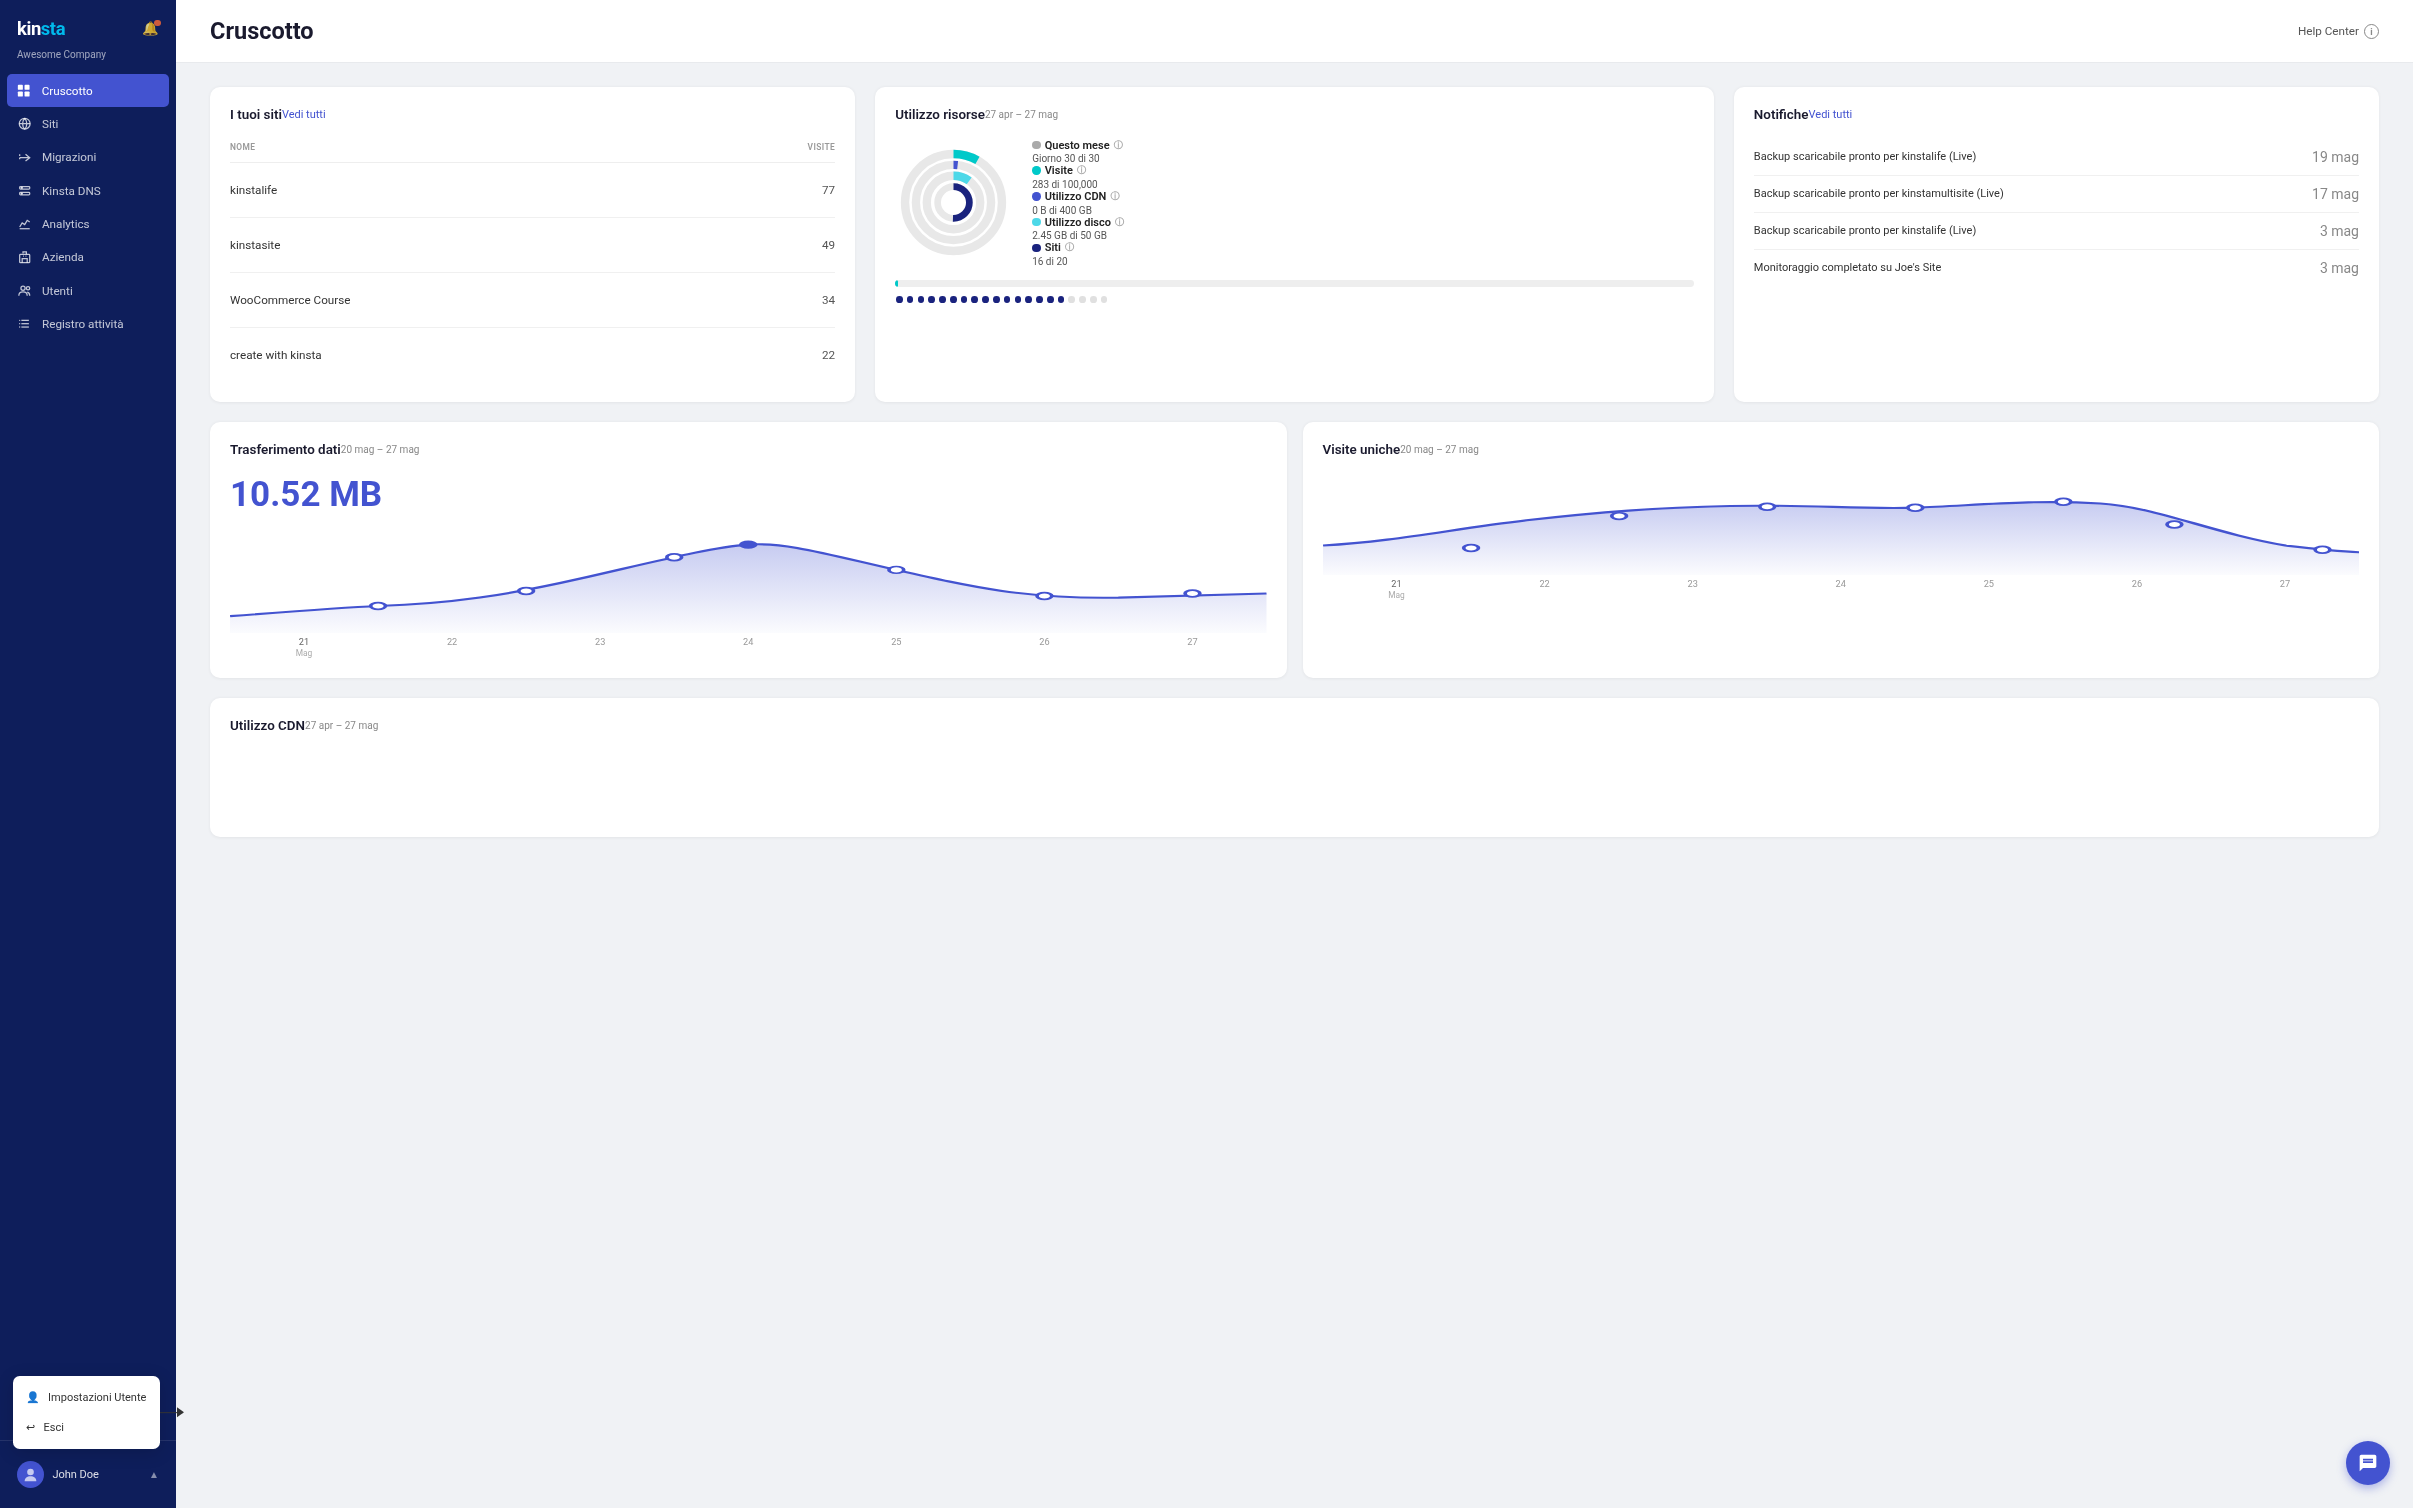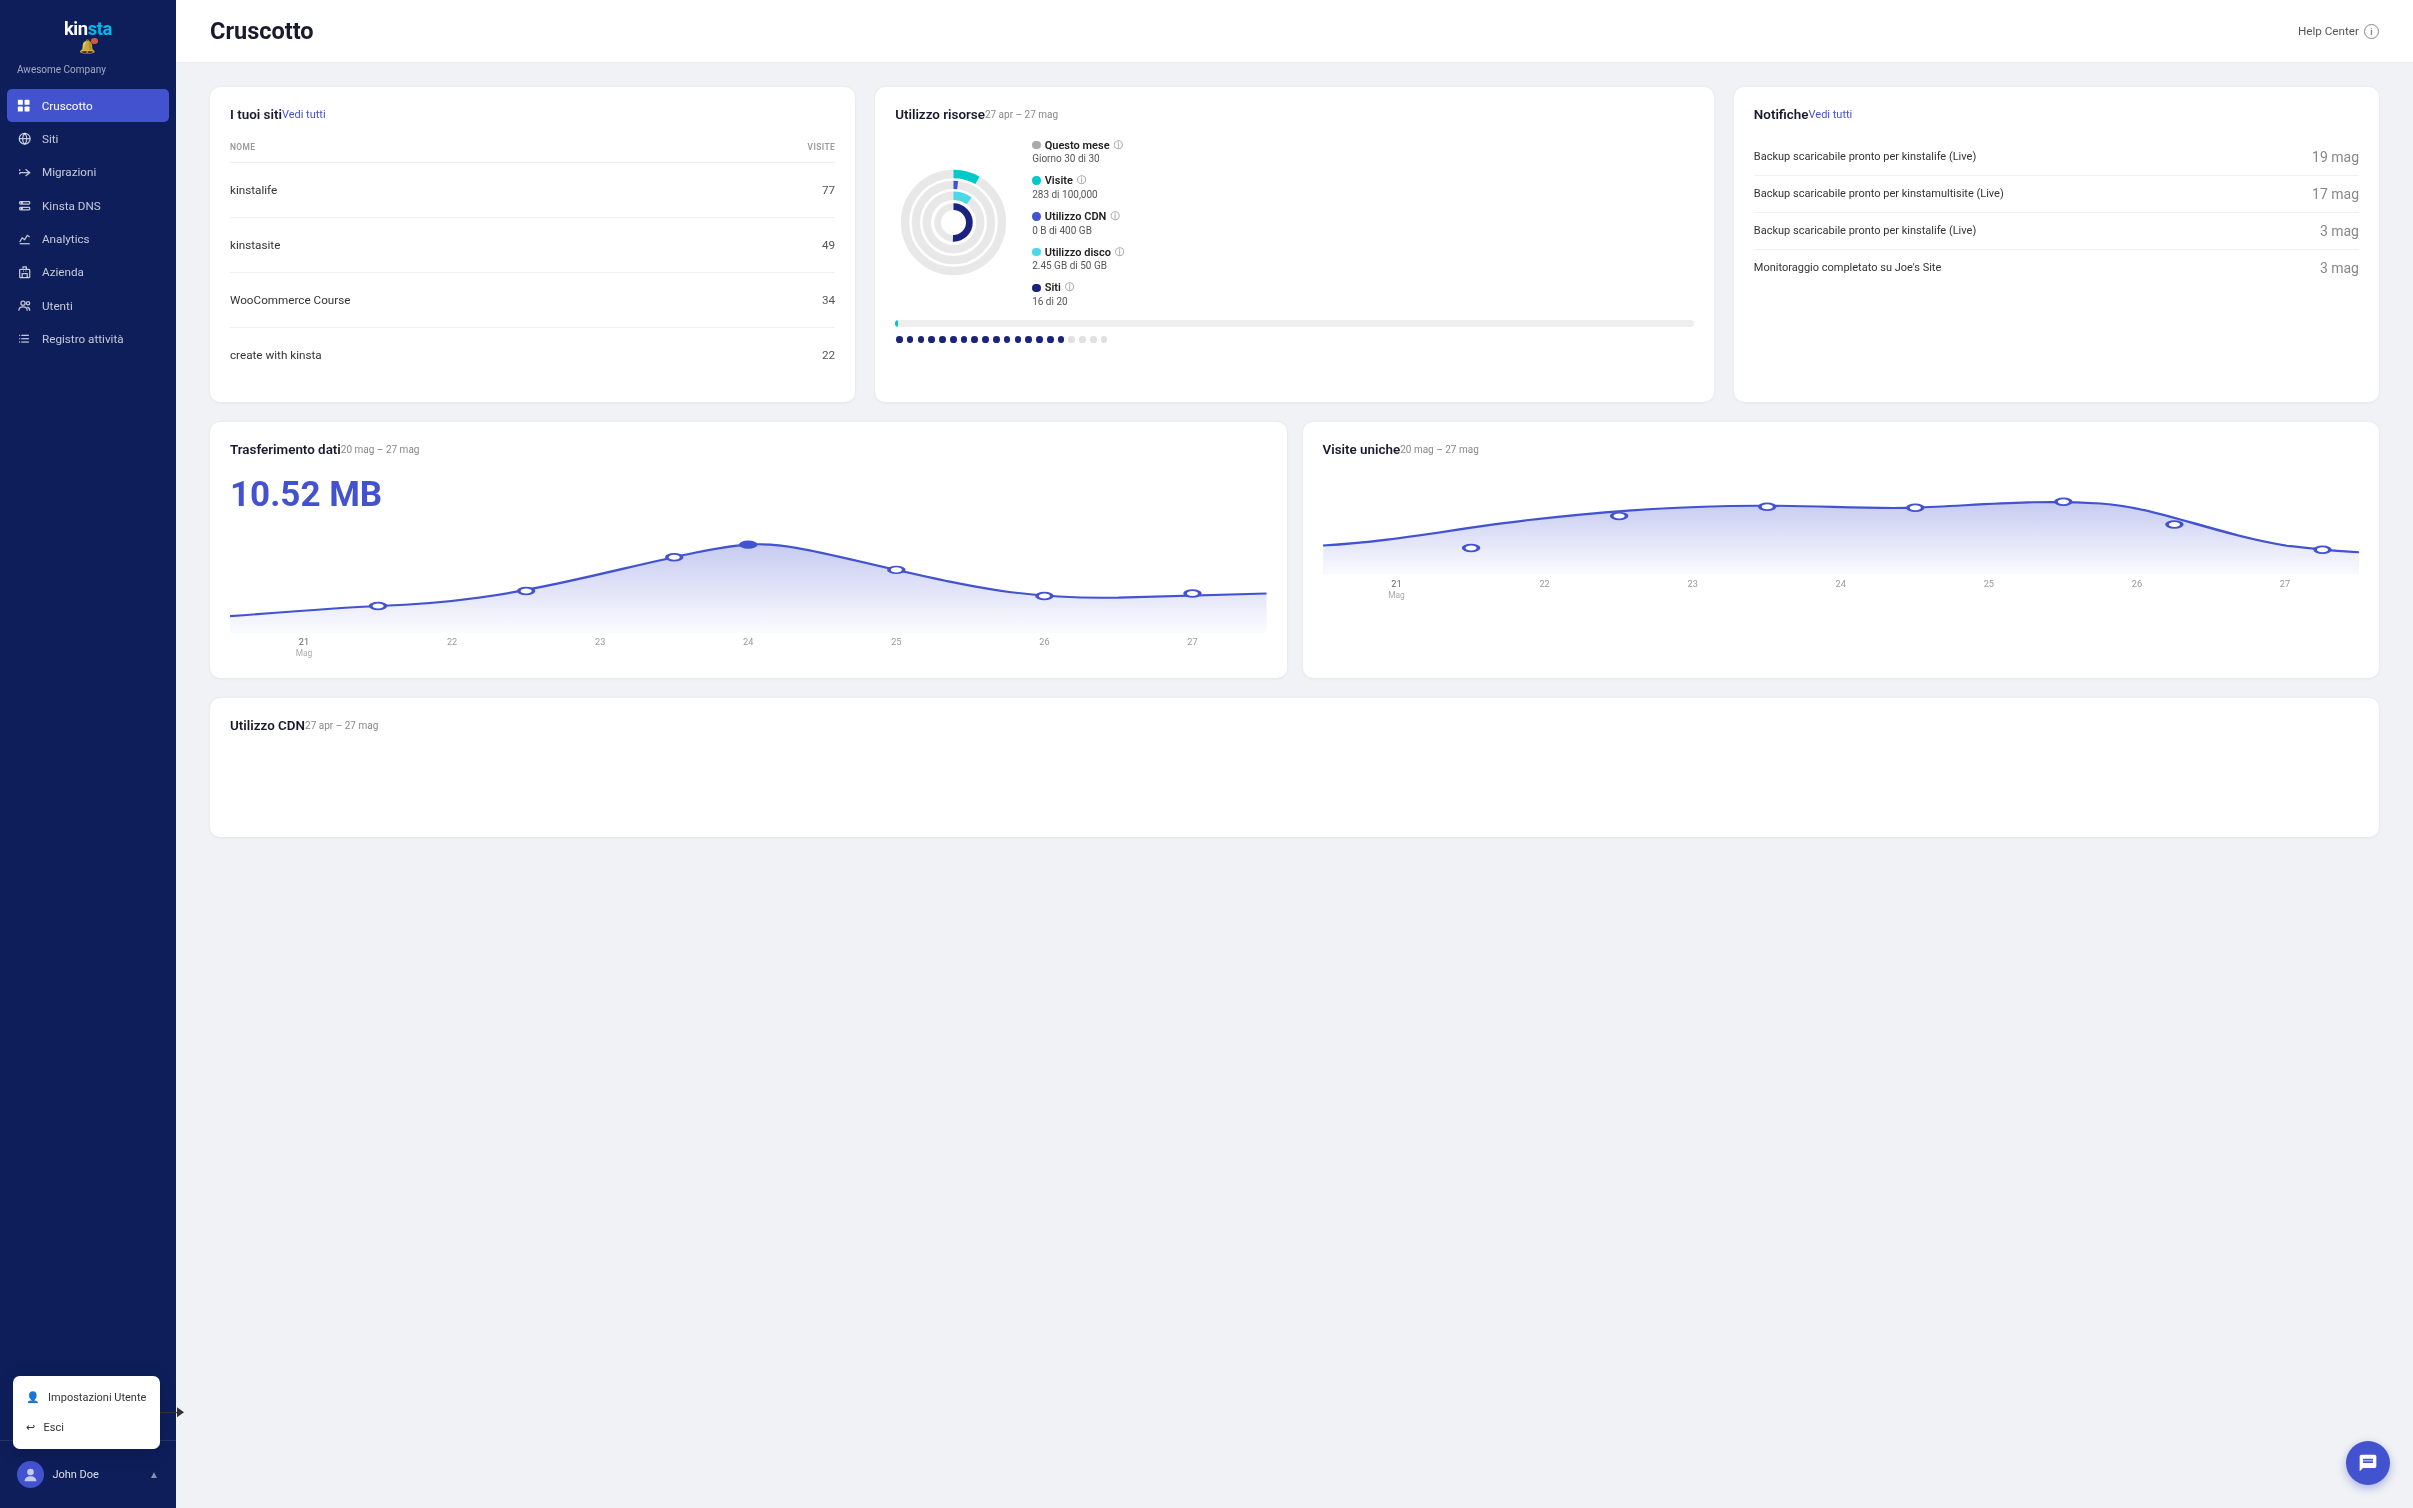--- a/index.html
+++ b/index.html
@@ -14,21 +14,20 @@
       display: flex;
       flex-direction: column;
       height: 100vh;
       position: relative;
     }
     .sidebar-logo {
       padding: 18.4px 17px 8.4px;
       display: flex;
       align-items: center;
       justify-content: space-between;
-      flex-direction: column;
     }
     .logo-text {
       font-size: 18.4px;
       font-weight: 700;
       color: #fff;
       letter-spacing: -0.4px;
     }
     .logo-text span { color: #00b9eb; }
     .bell-icon { font-size: 13.4px; opacity: 0.8; cursor: pointer; position: relative; }
     .bell-dot { width: 6.7px; height: 6.7px; background: #ff6b35; border-radius: 50%; position: absolute; top: -1.7px; right: -1.7px; }
@@ -149,21 +148,21 @@
     .sites-table { width: 100%; border-collapse: collapse; }
     .sites-table th { font-size: 8.4px; font-weight: 600; color: #999; text-transform: uppercase; letter-spacing: 0.4px; padding: 3.4px 0 10px; text-align: left; border-bottom: 0.8px solid #eee; }
     .sites-table th.right { text-align: right; }
     .sites-table td { padding: 20px 0; border-bottom: 0.8px solid #f0f0f0; font-size: 11.7px; color: #333; margin-top: 31px; }
     .sites-table td.right { text-align: right; color: #555; }
     .sites-table tr:last-child td { border-bottom: none; }
 
     
     .resource-card { display: flex; gap: 20px; }
     .donut-area { display: flex; align-items: center; justify-content: center; flex-shrink: 0; }
-    .resource-legend { flex: 1; display: flex; flex-direction: column; gap: 10px; justify-content: center; }
+    .resource-legend { flex: 1; display: flex; flex-direction: column; justify-content: center; }
     .legend-item { font-size: 10px; color: #555; }
     .legend-title { font-weight: 600; color: #222; font-size: 11px; margin-bottom: 1.7px; display: flex; align-items: center; gap: 4.2px; }
     .legend-value { color: #555; font-size: 10px; }
     .dot { width: 8.4px; height: 8.4px; border-radius: 50%; display: inline-block; }
     .dot-gray { background: #aaa; }
     .dot-teal { background: #00c9c9; }
     .dot-blue { background: #4353d0; }
     .dot-lightblue { background: #4dd8e8; }
     .dot-darkblue { background: #1a237e; }
     .info-icon { font-size: 9.2px; color: #aaa; cursor: pointer; }

